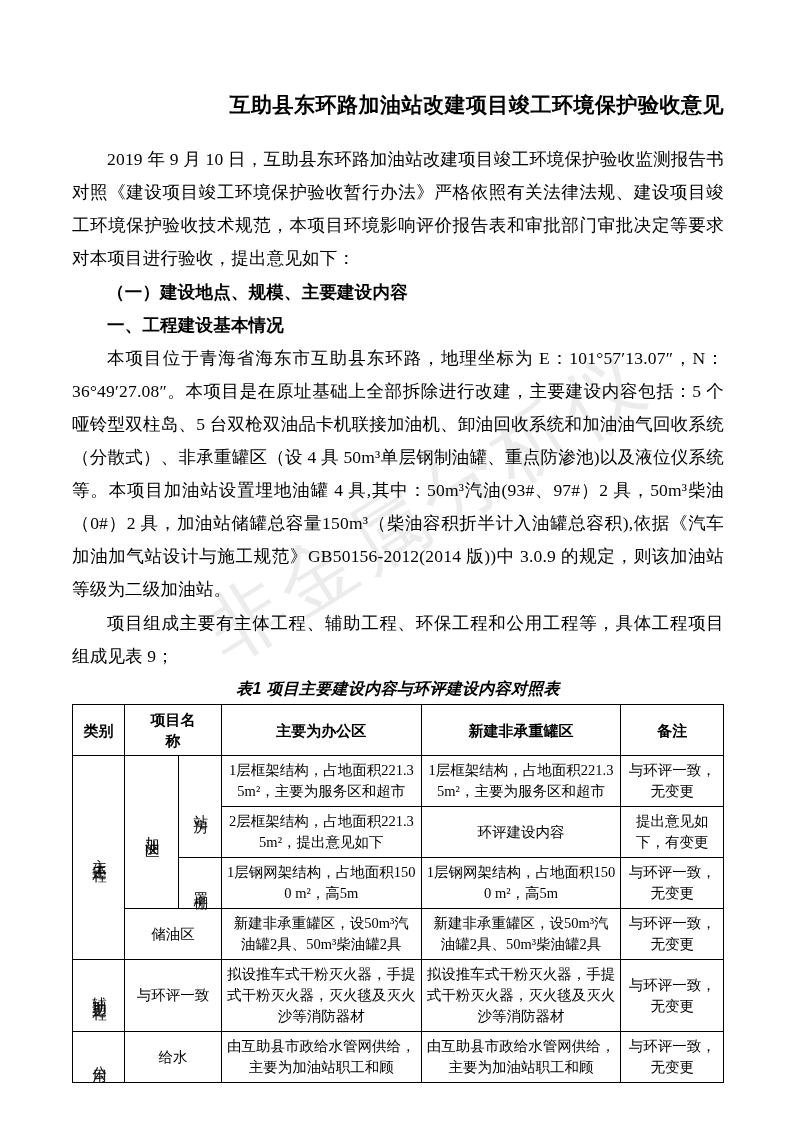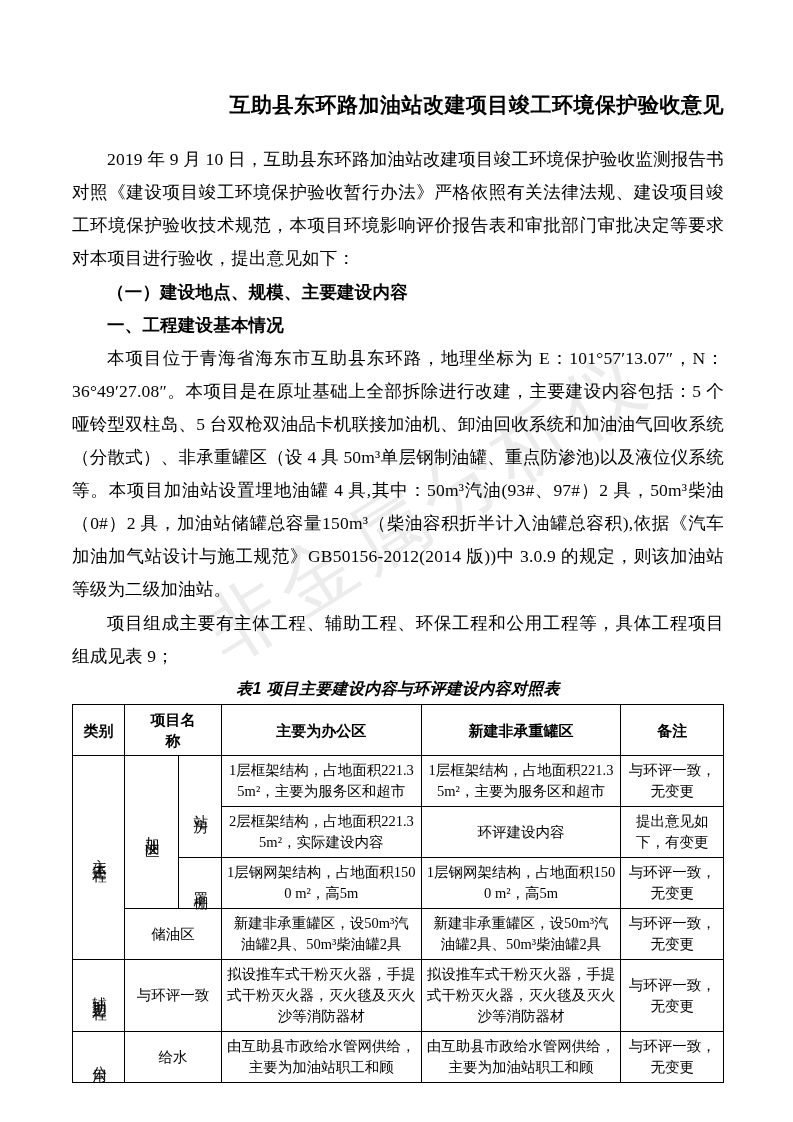--- a/index.html
+++ b/index.html
@@ -145,21 +145,21 @@
       <tbody>
         <tr>
           <td rowspan="4"><span class="vtext">主体工程</span></td>
           <td rowspan="3"><span class="vtext">加油区</span></td>
           <td rowspan="2"><span class="vtext">站房</span></td>
           <td class="celltext">1层框架结构，占地面积221.35m²，主要为服务区和超市</td>
           <td class="celltext">1层框架结构，占地面积221.35m²，主要为服务区和超市</td>
           <td class="celltext">与环评一致，无变更</td>
         </tr>
         <tr>
-          <td class="celltext">2层框架结构，占地面积221.35m²，实际建设内容</td>
+          <td class="celltext">2层框架结构，占地面积221.35m²，提出意见如下</td>
           <td class="celltext">环评建设内容</td>
           <td class="celltext">提出意见如下，有变更</td>
         </tr>
         <tr>
           <td><span class="vtext">罩棚</span></td>
           <td class="celltext">1层钢网架结构，占地面积1500 m²，高5m</td>
           <td class="celltext">1层钢网架结构，占地面积1500 m²，高5m</td>
           <td class="celltext">与环评一致，无变更</td>
         </tr>
         <tr>

